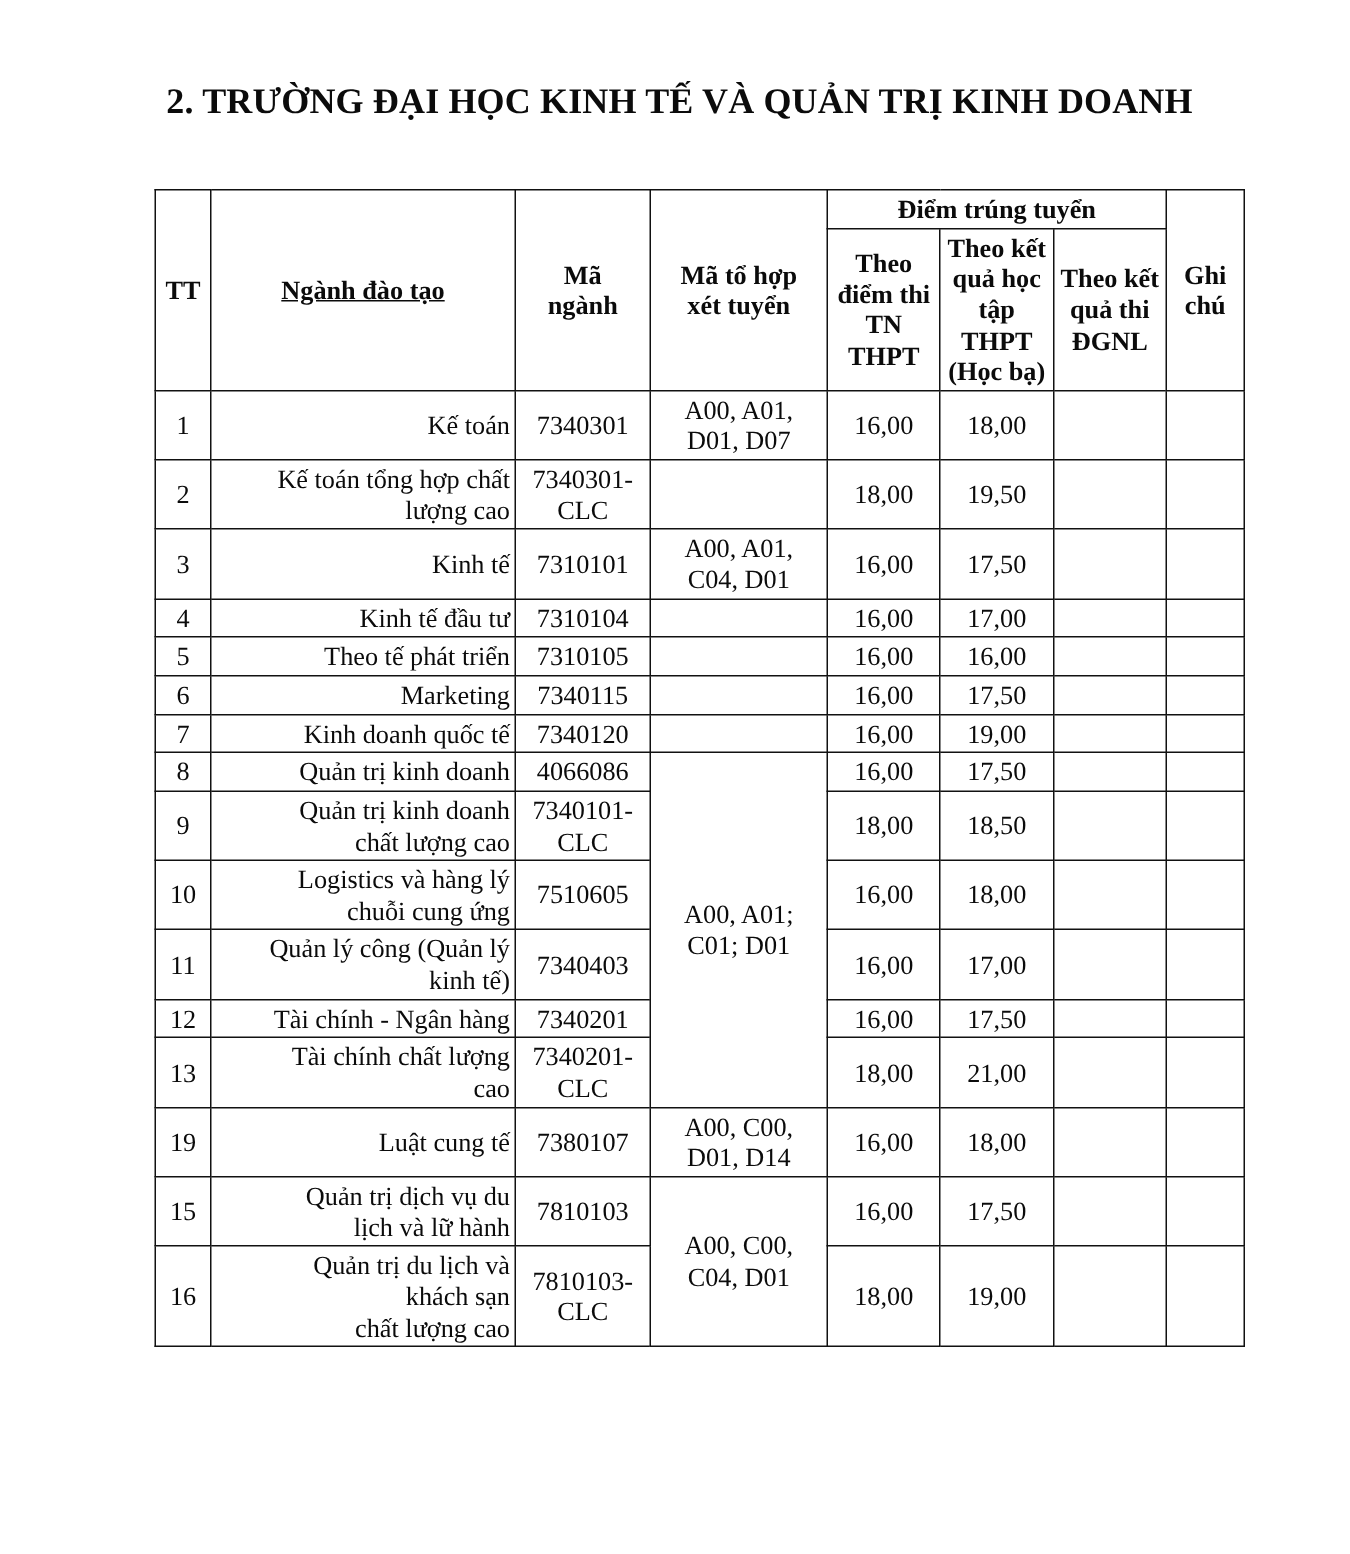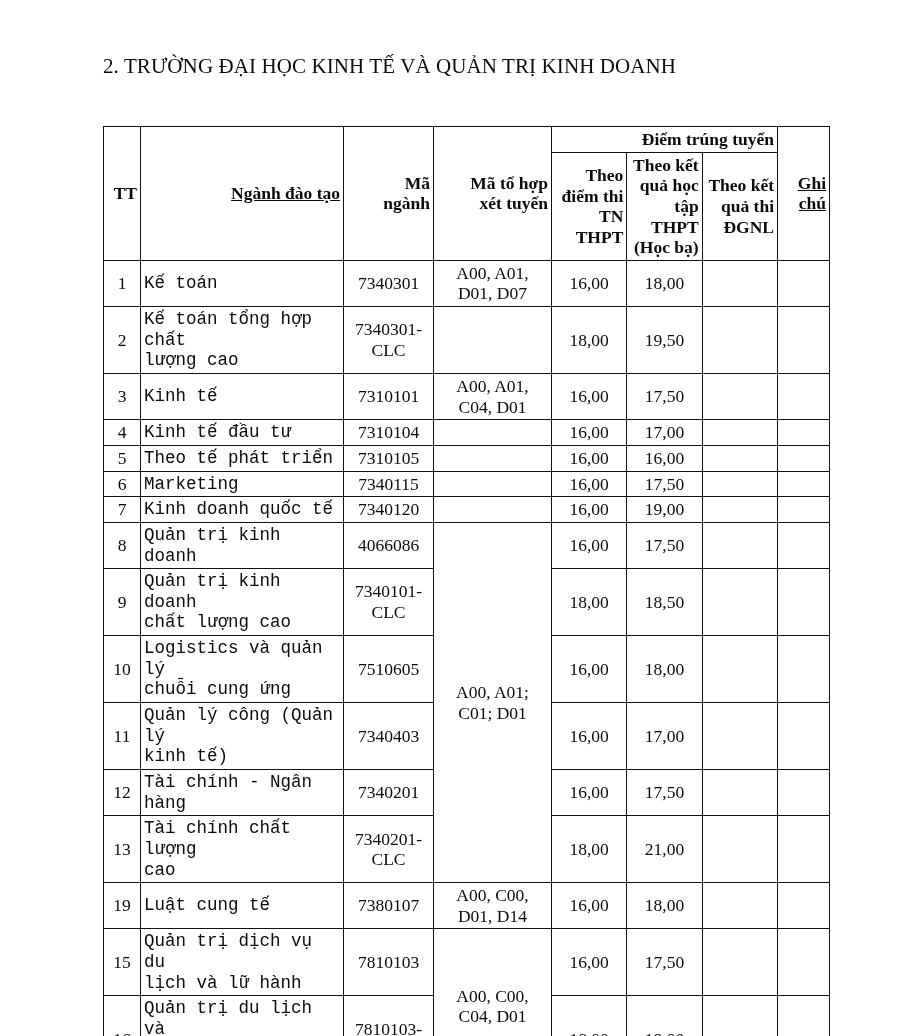--- a/index.html
+++ b/index.html
@@ -20,65 +20,64 @@
     left: 0;
     top: 0;
     width: 900px;
     height: 1036px;
   }
   .doc-title {
     position: absolute;
     left: 103px;
     top: 52px;
     width: 700px;
-    font-size: 21px;
-    font-weight: normal;
+    font-size: 24px;
+    font-weight: bold;
     line-height: 1.34;
     letter-spacing: 0.1px;
-    text-align: left;
+    text-align: center;
   }
   table.score-table {
     position: absolute;
     left: 103px;
     top: 126px;
     width: 727px;
     border-collapse: collapse;
     table-layout: fixed;
     font-size: 17.5px;
   }
   table.score-table td,
   table.score-table th {
     border: 1.6px solid #111111;
     padding: 2px 3px;
     vertical-align: middle;
     line-height: 1.18;
   }
   table.score-table th {
     font-weight: bold;
-    text-align: right;
+    text-align: center;
   }
   
   .th-tt        { width: 30px; margin-left: 12px;  }
   .th-nganh     { width: 196px; text-decoration: underline; }
   .th-ma        { width: 83px;  }
   .th-tohop     { width: 111px; }
   .th-diem      { }
   .th-tn        { width: 75px;  }
   .th-hb        { width: 95px;  }
   .th-dgnl      { width: 92px;  }
-  .th-ghichu    { width: 45px; text-decoration: underline;  }
+  .th-ghichu    { width: 45px;  }
 
   td.c-tt {
     text-align: center;
     font-size: 17.5px;
   }
   td.c-nganh {
-    text-align: left;
+    text-align: right;
     padding-left: 6px;
-    font-family: Liberation Mono, monospace;
   }
   td.c-ma,
   td.c-tohop,
   td.c-tn,
   td.c-hb,
   td.c-dgnl,
   td.c-ghichu {
     text-align: center;
   }
   td.c-tohop { vertical-align: middle; }
@@ -210,21 +209,21 @@
 chất lượng cao</td>
           <td class="c-ma nowrapline">7340101-
 CLC</td>
           <td class="c-tn nowrapline">18,00</td>
           <td class="c-hb nowrapline">18,50</td>
           <td class="c-dgnl nowrapline"></td>
           <td class="c-ghichu nowrapline"></td>
         </tr>
         <tr>
           <td class="c-tt nowrapline">10</td>
-          <td class="c-nganh nowrapline">Logistics và quản lý
+          <td class="c-nganh nowrapline">Logistics và hàng lý
 chuỗi cung ứng</td>
           <td class="c-ma nowrapline">7510605</td>
           <td class="c-tn nowrapline">16,00</td>
           <td class="c-hb nowrapline">18,00</td>
           <td class="c-dgnl nowrapline"></td>
           <td class="c-ghichu nowrapline"></td>
         </tr>
         <tr>
           <td class="c-tt nowrapline">11</td>
           <td class="c-nganh nowrapline">Quản lý công (Quản lý

